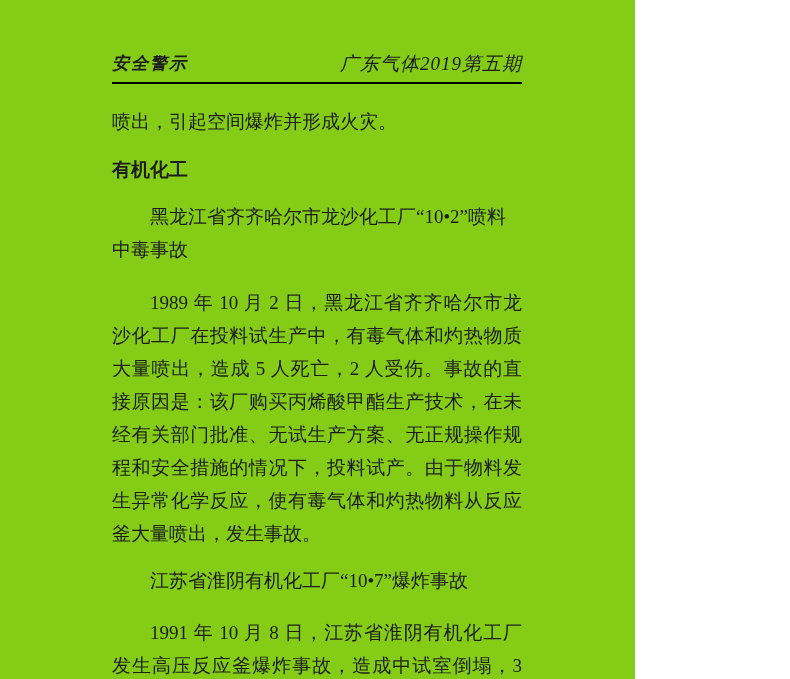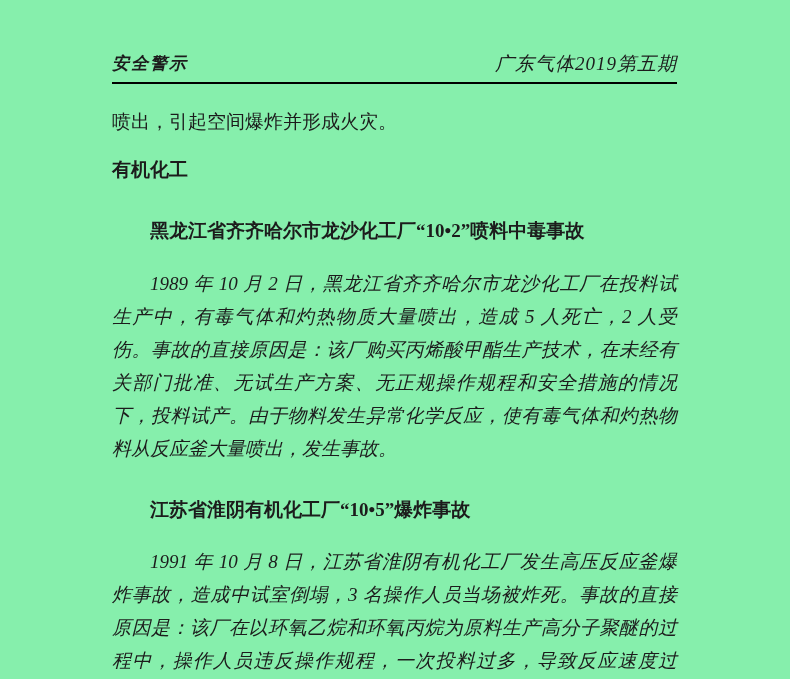--- a/index.html
+++ b/index.html
@@ -1,20 +1,20 @@
 <!DOCTYPE html>
 <html><head>
 <meta charset="utf-8">
 <style>
   html, body { margin: 0; padding: 0; background: #ffffff; }
   .page {
     position: relative;
-    width: 790px;
+    width: 635px;
     height: 679px;
-    background: #86efac;
+    background: #84cc16;
     overflow: hidden;
     color: #1c1c1c;
     font-family: "Liberation Serif", "DejaVu Serif", serif;
   }
   .column {
     margin-left: 112px;
     margin-right: 113px;
   }
   .page-header {
     padding-top: 52px;
@@ -46,31 +46,30 @@
     margin: 21px 0 0 0;
   }
   .section-heading {
     margin: 15px 0 0 0;
     font-size: 19px;
     line-height: 33px;
     font-weight: bold;
     text-align: left;
   }
   .article-title {
-    margin: 28px 0 0 0;
+    margin: 14px 0 0 0;
     font-size: 19px;
     line-height: 33px;
-    font-weight: bold;
+    font-weight: normal;
     text-indent: 2em;
   }
   .article-body {
     margin: 20px 0 0 0;
     text-indent: 2em;
     text-align: justify;
-    font-style: italic;
   }
   .article-body.second { margin-top: 19px; }
 </style>
 </head>
 <body>
 
 <div class="page">
 
   <div class="column page-header">
     <span class="header-left">安全警示</span>
@@ -82,19 +81,19 @@
     <p class="continuation">喷出，引起空间爆炸并形成火灾。</p>
 
     <h2 class="section-heading">有机化工</h2>
 
     <div>
       <h3 class="article-title">黑龙江省齐齐哈尔市龙沙化工厂“10•2”喷料中毒事故</h3>
       <p class="article-body">1989 年 10 月 2 日，黑龙江省齐齐哈尔市龙沙化工厂在投料试生产中，有毒气体和灼热物质大量喷出，造成 5 人死亡，2 人受伤。事故的直接原因是：该厂购买丙烯酸甲酯生产技术，在未经有关部门批准、无试生产方案、无正规操作规程和安全措施的情况下，投料试产。由于物料发生异常化学反应，使有毒气体和灼热物料从反应釜大量喷出，发生事故。</p>
     </div>
 
     <div>
-      <h3 class="article-title">江苏省淮阴有机化工厂“10•5”爆炸事故</h3>
+      <h3 class="article-title">江苏省淮阴有机化工厂“10•7”爆炸事故</h3>
       <p class="article-body second">1991 年 10 月 8 日，江苏省淮阴有机化工厂发生高压反应釜爆炸事故，造成中试室倒塌，3 名操作人员当场被炸死。事故的直接原因是：该厂在以环氧乙烷和环氧丙烷为原料生产高分子聚醚的过程中，操作人员违反操作规程，一次投料过多，导致反应速度过快，引起爆炸。</p>
     </div>
 
   </div>
 
 </div>
 
 </body></html>

